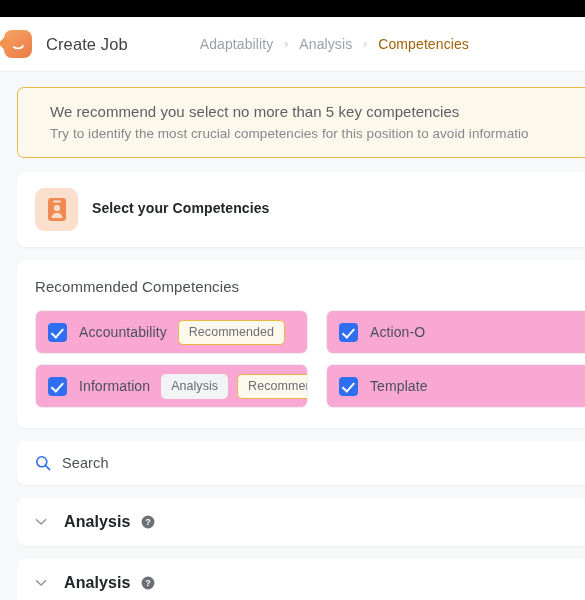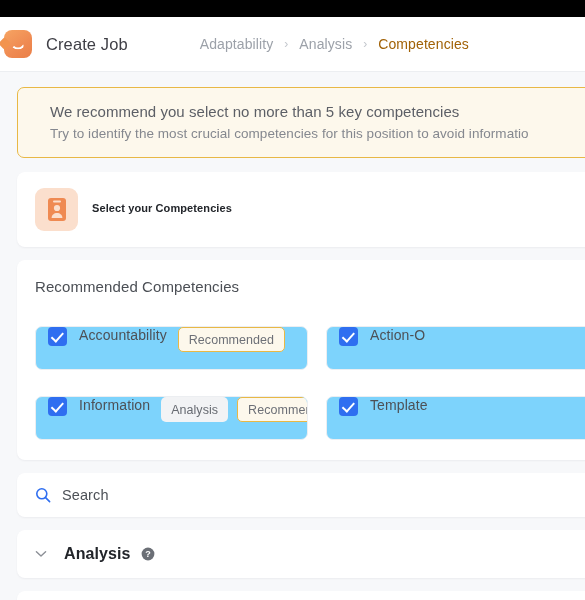--- a/index.html
+++ b/index.html
@@ -149,21 +149,21 @@
     flex: 0 0 43px;
     border-radius: 9px;
     background: #fbdfcd;
     display: flex;
     align-items: center;
     justify-content: center;
     margin-right: 14px;
   }
   .select-texts { min-width: 0; }
   .select-title {
-    font-size: 11px;
+    font-size: 14px;
     font-weight: bold;
     color: #22252a;
     white-space: nowrap;
     margin-bottom: 3px;
     letter-spacing: .1px;
   }
   .select-sub {
     font-size: 13.5px;
     color: #81858c;
     white-space: nowrap;
@@ -184,25 +184,25 @@
   .rec-grid {
     display: grid;
     grid-template-columns: 1fr 1fr;
     gap: 10px 18px;
   }
   .comp-item {
     border: 1px solid #eceef1;
     border-radius: 7px;
     height: 44px;
     display: flex;
+    align-items: center;
     padding: 0 12px;
-    background: #7dd3fc;
+    background: #f9a8d4;
     overflow: hidden;
     white-space: nowrap;
-    margin-top: 16px;
   }
   .cbox {
     width: 19px;
     height: 19px;
     flex: 0 0 19px;
     border-radius: 4px;
     background: #2f6ef0;
     position: relative;
     margin-right: 12px;
   }

